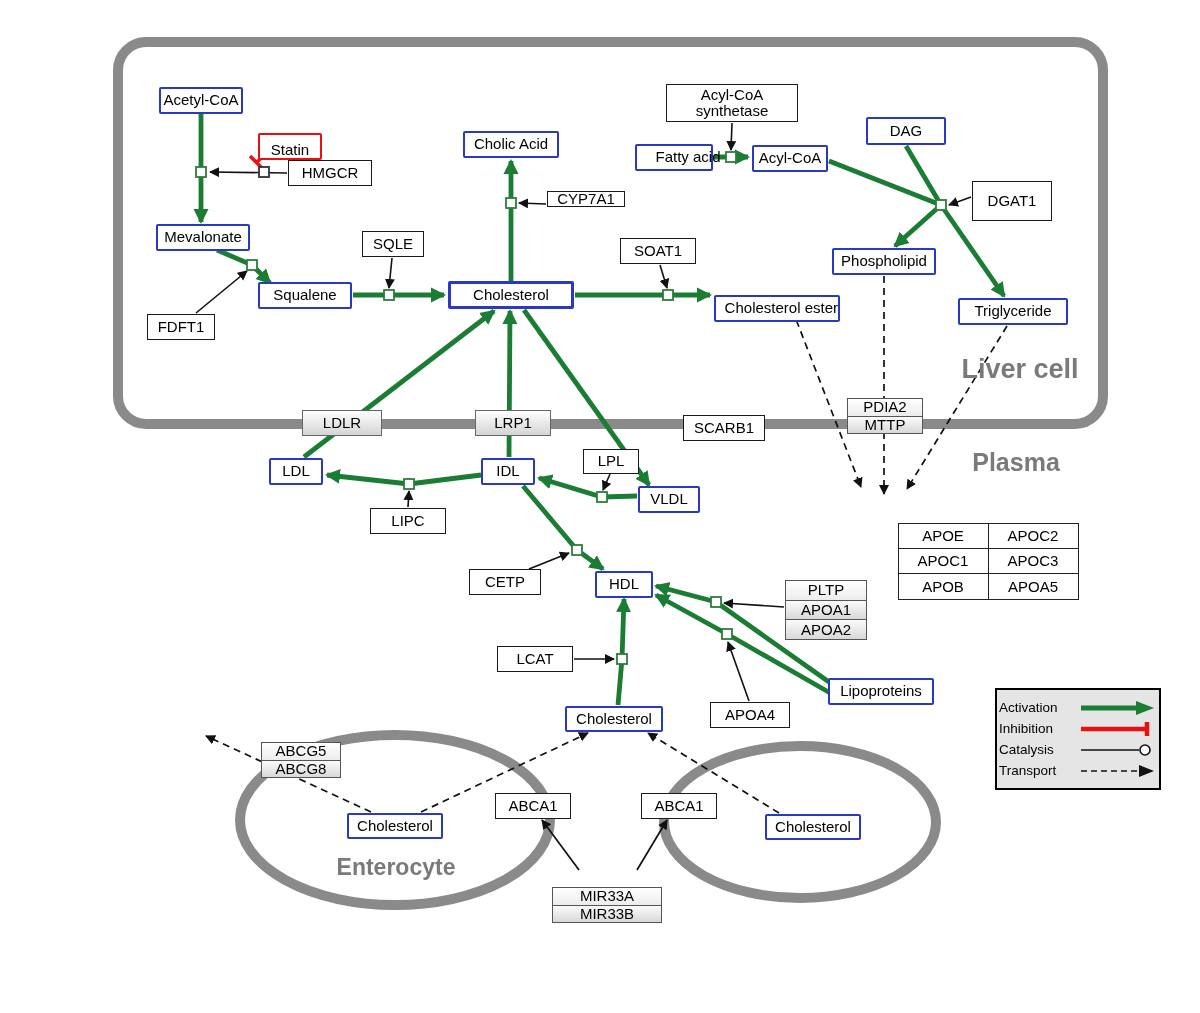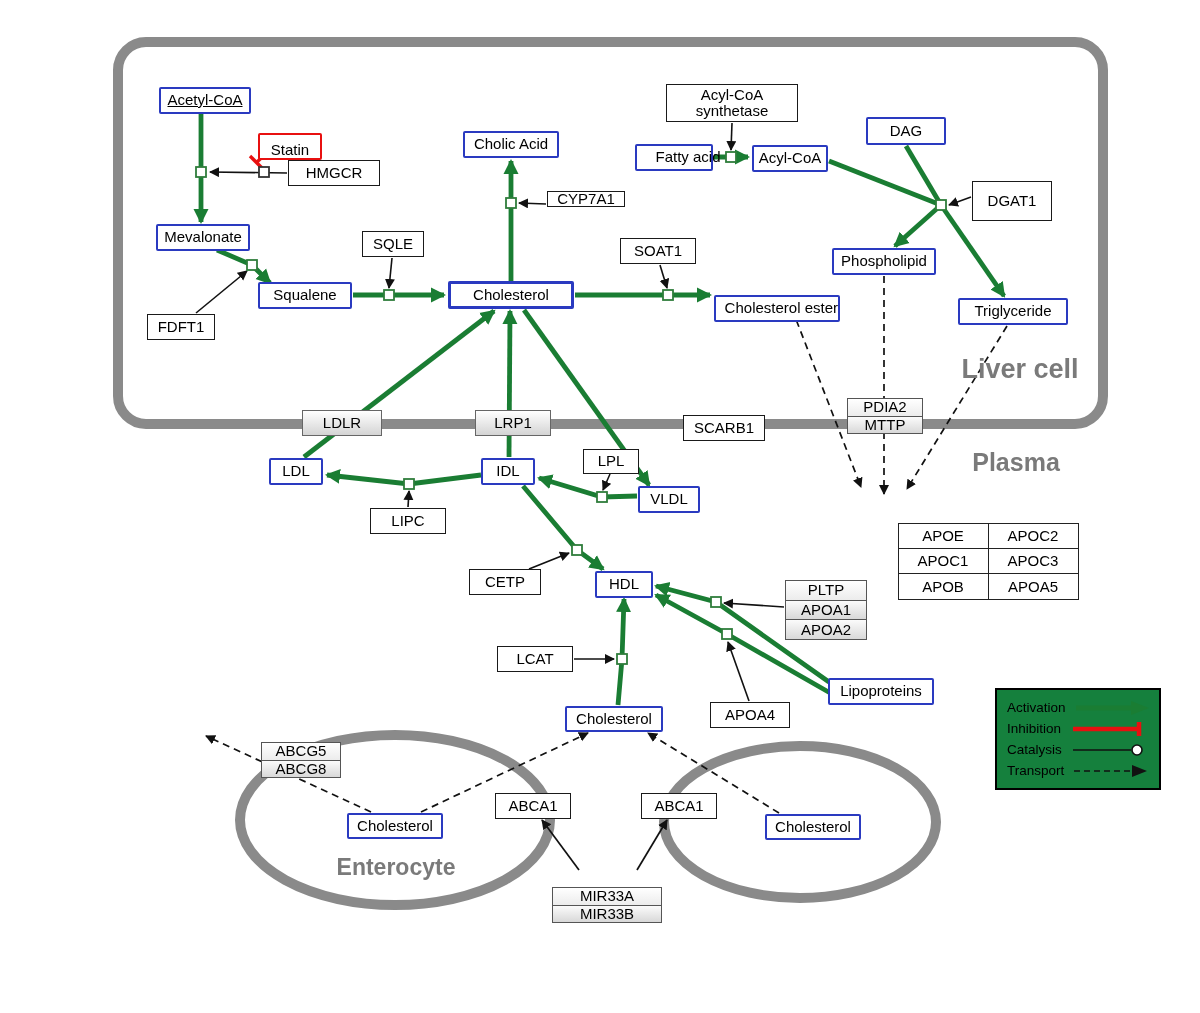--- a/index.html
+++ b/index.html
@@ -16,21 +16,21 @@
   .enzyme{border:1.5px solid #1a1a1a}
   .enzyme-gray{border:1px solid #666;background:linear-gradient(180deg,#ffffff,#d4d4d4)}
   .enzyme-multiline{border:1.5px solid #1a1a1a;flex-direction:column}
   .stack{flex-direction:column;align-items:stretch;background:none;border:none}
   .stack .cell{flex:1;display:flex;align-items:center;justify-content:center;
                border:1px solid #555;background:linear-gradient(180deg,#fbfbfb,#d8d8d8);margin-top:-1px}
   .stack .cell:first-child{margin-top:16px;background:linear-gradient(180deg,#ffffff,#ececec)}
   .apo-table{position:absolute;display:grid;grid-template-columns:1fr 1fr;grid-auto-rows:1fr;background:#fff}
   .apo-cell{border:1px solid #222;display:flex;align-items:center;justify-content:center;font-size:15px;margin:-0.5px;background:#fff}
   .comp-label{position:absolute;transform:translate(-50%,-50%);font-weight:bold;color:#7a7a7a;white-space:nowrap}
-  .legend{position:absolute;border:2.5px solid #000;background:#15803d;padding:7px 10px;display:flex;flex-direction:column;justify-content:space-between}
+  .legend{position:absolute;border:2.5px solid #000;background:#e5e5e5;padding:7px 2px;display:flex;flex-direction:column;justify-content:space-between}
   .legend-row{display:flex;align-items:center;justify-content:space-between;gap:8px;height:22px}
   .legend-label{font-size:13.5px}
 </style>
 </head>
 <body>
 
 <div id="stage">
   <svg id="edge-layer" width="1200" height="1013" viewBox="0 0 1200 1013">
     <defs>
       <marker id="arrow-green" markerUnits="userSpaceOnUse" markerWidth="20" markerHeight="18" refX="13" refY="8" orient="auto">
@@ -100,27 +100,27 @@
         <rect x="404" y="479" width="10" height="10" fill="#fff" stroke="#2f7d3b" stroke-width="1.8"></rect>
         <rect x="597" y="492" width="10" height="10" fill="#fff" stroke="#2f7d3b" stroke-width="1.8"></rect>
         <rect x="572" y="545" width="10" height="10" fill="#fff" stroke="#2f7d3b" stroke-width="1.8"></rect>
         <rect x="617" y="654" width="10" height="10" fill="#fff" stroke="#2f7d3b" stroke-width="1.8"></rect>
         <rect x="711" y="597" width="10" height="10" fill="#fff" stroke="#2f7d3b" stroke-width="1.8"></rect>
         <rect x="722" y="629" width="10" height="10" fill="#fff" stroke="#2f7d3b" stroke-width="1.8"></rect>
         <rect x="259" y="167" width="10" height="10" fill="#fff" stroke="#333" stroke-width="1.8"></rect>
       </g>
   </svg>
   <div id="node-layer">
-      <div class="node metabolite" style="left: 159px; top: 86.5px; width: 92px; height: 27px; text-decoration: underline;">
+      <div class="node metabolite" style="left: 159px; top: 86.5px; width: 84px; height: 27px;">
         <div>Acetyl-CoA</div>
       </div>
       <div class="node drug" style="left: 258px; top: 133px; width: 64px; height: 27px; align-items: flex-end;">
         <div>Statin</div>
       </div>
-      <div class="node enzyme" style="left: 288px; top: 160px; width: 92px; height: 26px;">
+      <div class="node enzyme" style="left: 288px; top: 160px; width: 84px; height: 26px;">
         <div>HMGCR</div>
       </div>
       <div class="node metabolite" style="left: 156px; top: 223.5px; width: 94px; height: 27px;">
         <div>Mevalonate</div>
       </div>
       <div class="node enzyme" style="left: 147px; top: 314px; width: 68px; height: 26px;">
         <div>FDFT1</div>
       </div>
       <div class="node metabolite" style="left: 258px; top: 281.5px; width: 94px; height: 27px;">
         <div>Squalene</div>

